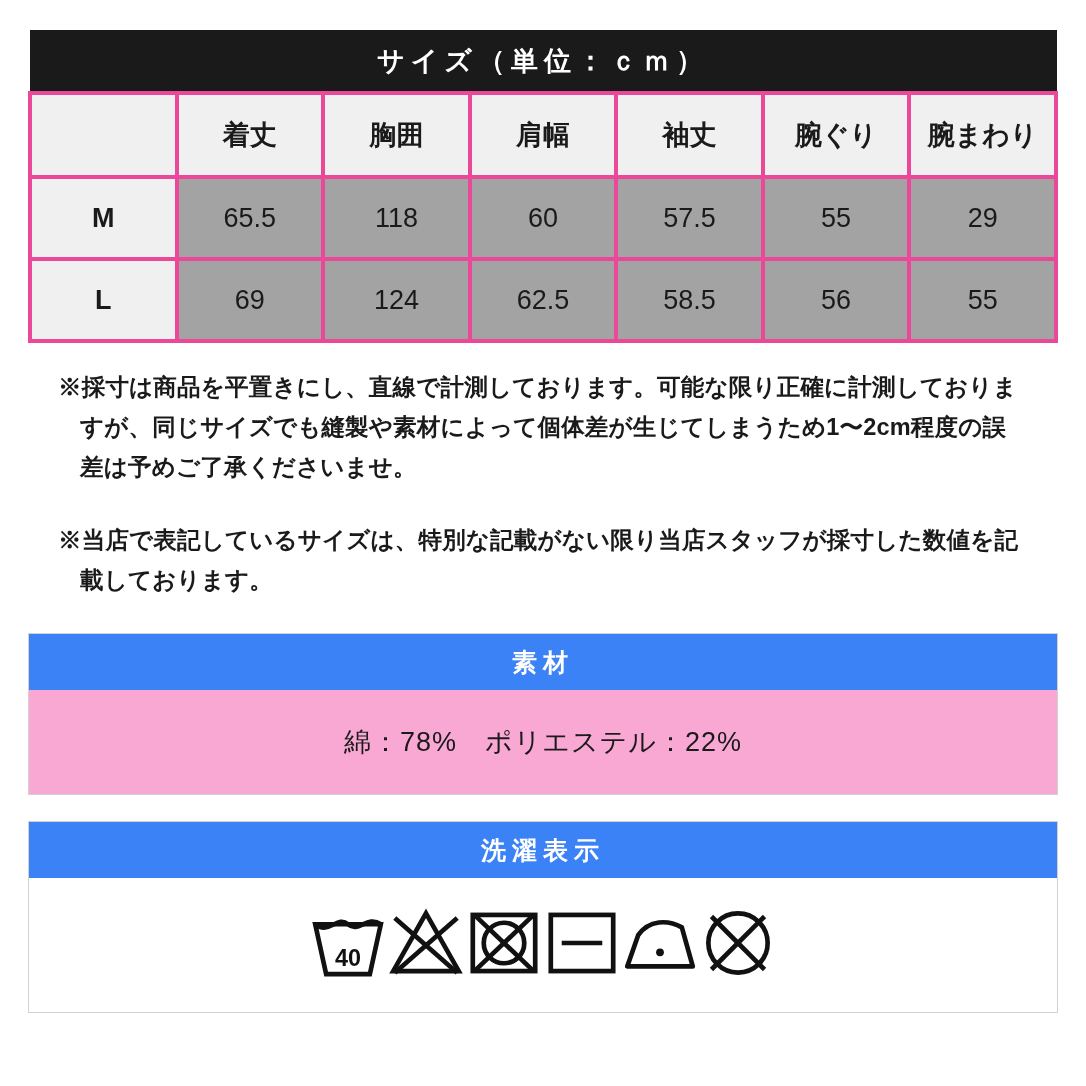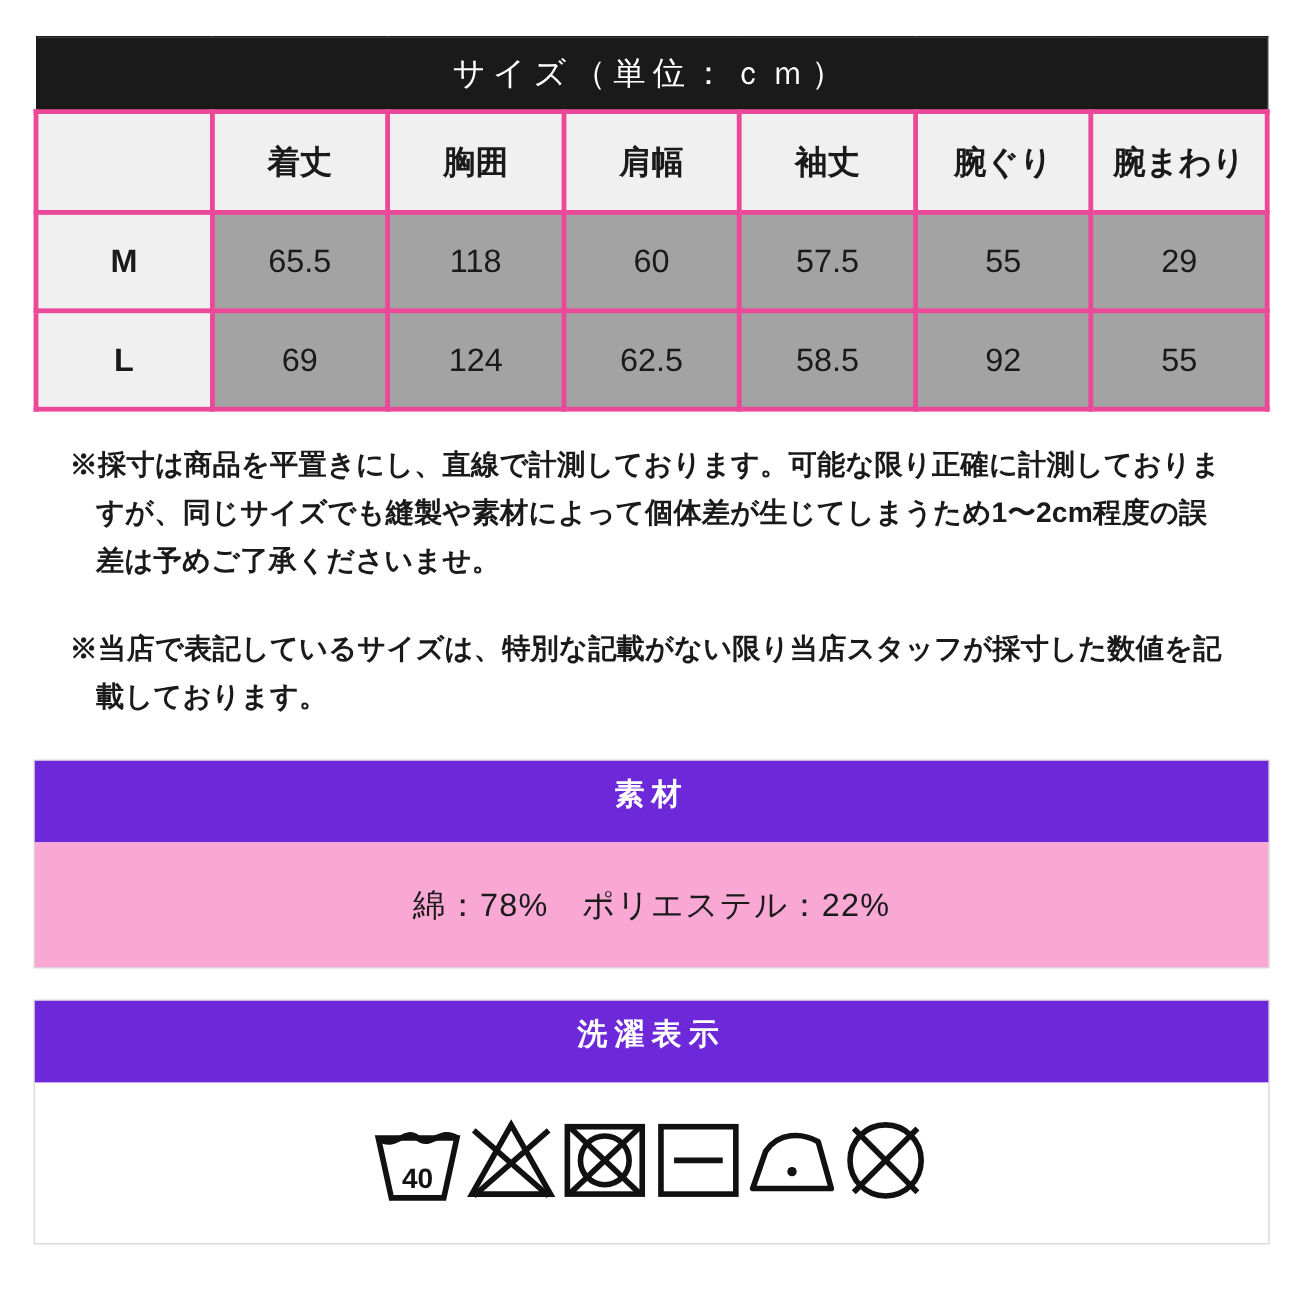--- a/index.html
+++ b/index.html
@@ -31,21 +31,21 @@
   }
   .size-table th, .size-table td {
     border: 4px solid #ec4899;
     text-align: center;
     vertical-align: middle;
   }
   .size-title {
     background: #1a1a1a;
     color: #ffffff;
     font-size: 27px;
-    font-weight: normal;
+    font-weight: bold;
     letter-spacing: 6px;
     height: 58px;
     border: 1px solid #1a1a1a !important;
   }
   .size-table thead tr.head-row th {
     background: #f0f0f0;
     font-size: 27px;
     font-weight: bold;
     height: 78px;
   }
@@ -78,27 +78,27 @@
 
   
   .section {
     width: 1030px;
     margin: 0 auto 0 auto;
     border: 1px solid #d2d2d2;
     box-sizing: border-box;
   }
   .section + .section { margin-top: 26px; }
   .section-header {
-    background: #6d28d9;
+    background: #3b82f6;
     color: #ffffff;
     font-size: 25px;
     font-weight: bold;
     letter-spacing: 6px;
     text-align: center;
-    height: 68px;
+    height: 56px;
     line-height: 56px;
   }
   .section-body {
     background: #f9a8d4;
     text-align: center;
     font-size: 27px;
     padding: 34px 0 34px 0;
   }
   .material-text { letter-spacing: 1px; }
 
@@ -140,21 +140,21 @@
         <td>57.5</td>
         <td>55</td>
         <td>29</td>
       </tr>
       <tr>
         <td class="row-label">L</td>
         <td>69</td>
         <td>124</td>
         <td>62.5</td>
         <td>58.5</td>
-        <td>92</td>
+        <td>56</td>
         <td>55</td>
       </tr>
     </tbody>
   </table>
 
   <div class="notes">
     <p class="note">※採寸は商品を平置きにし、直線で計測しております。可能な限り正確に計測しておりますが、同じサイズでも縫製や素材によって個体差が生じてしまうため1〜2cm程度の誤差は予めご了承くださいませ。</p>
     <p class="note">※当店で表記しているサイズは、特別な記載がない限り当店スタッフが採寸した数値を記載しております。</p>
   </div>
 

